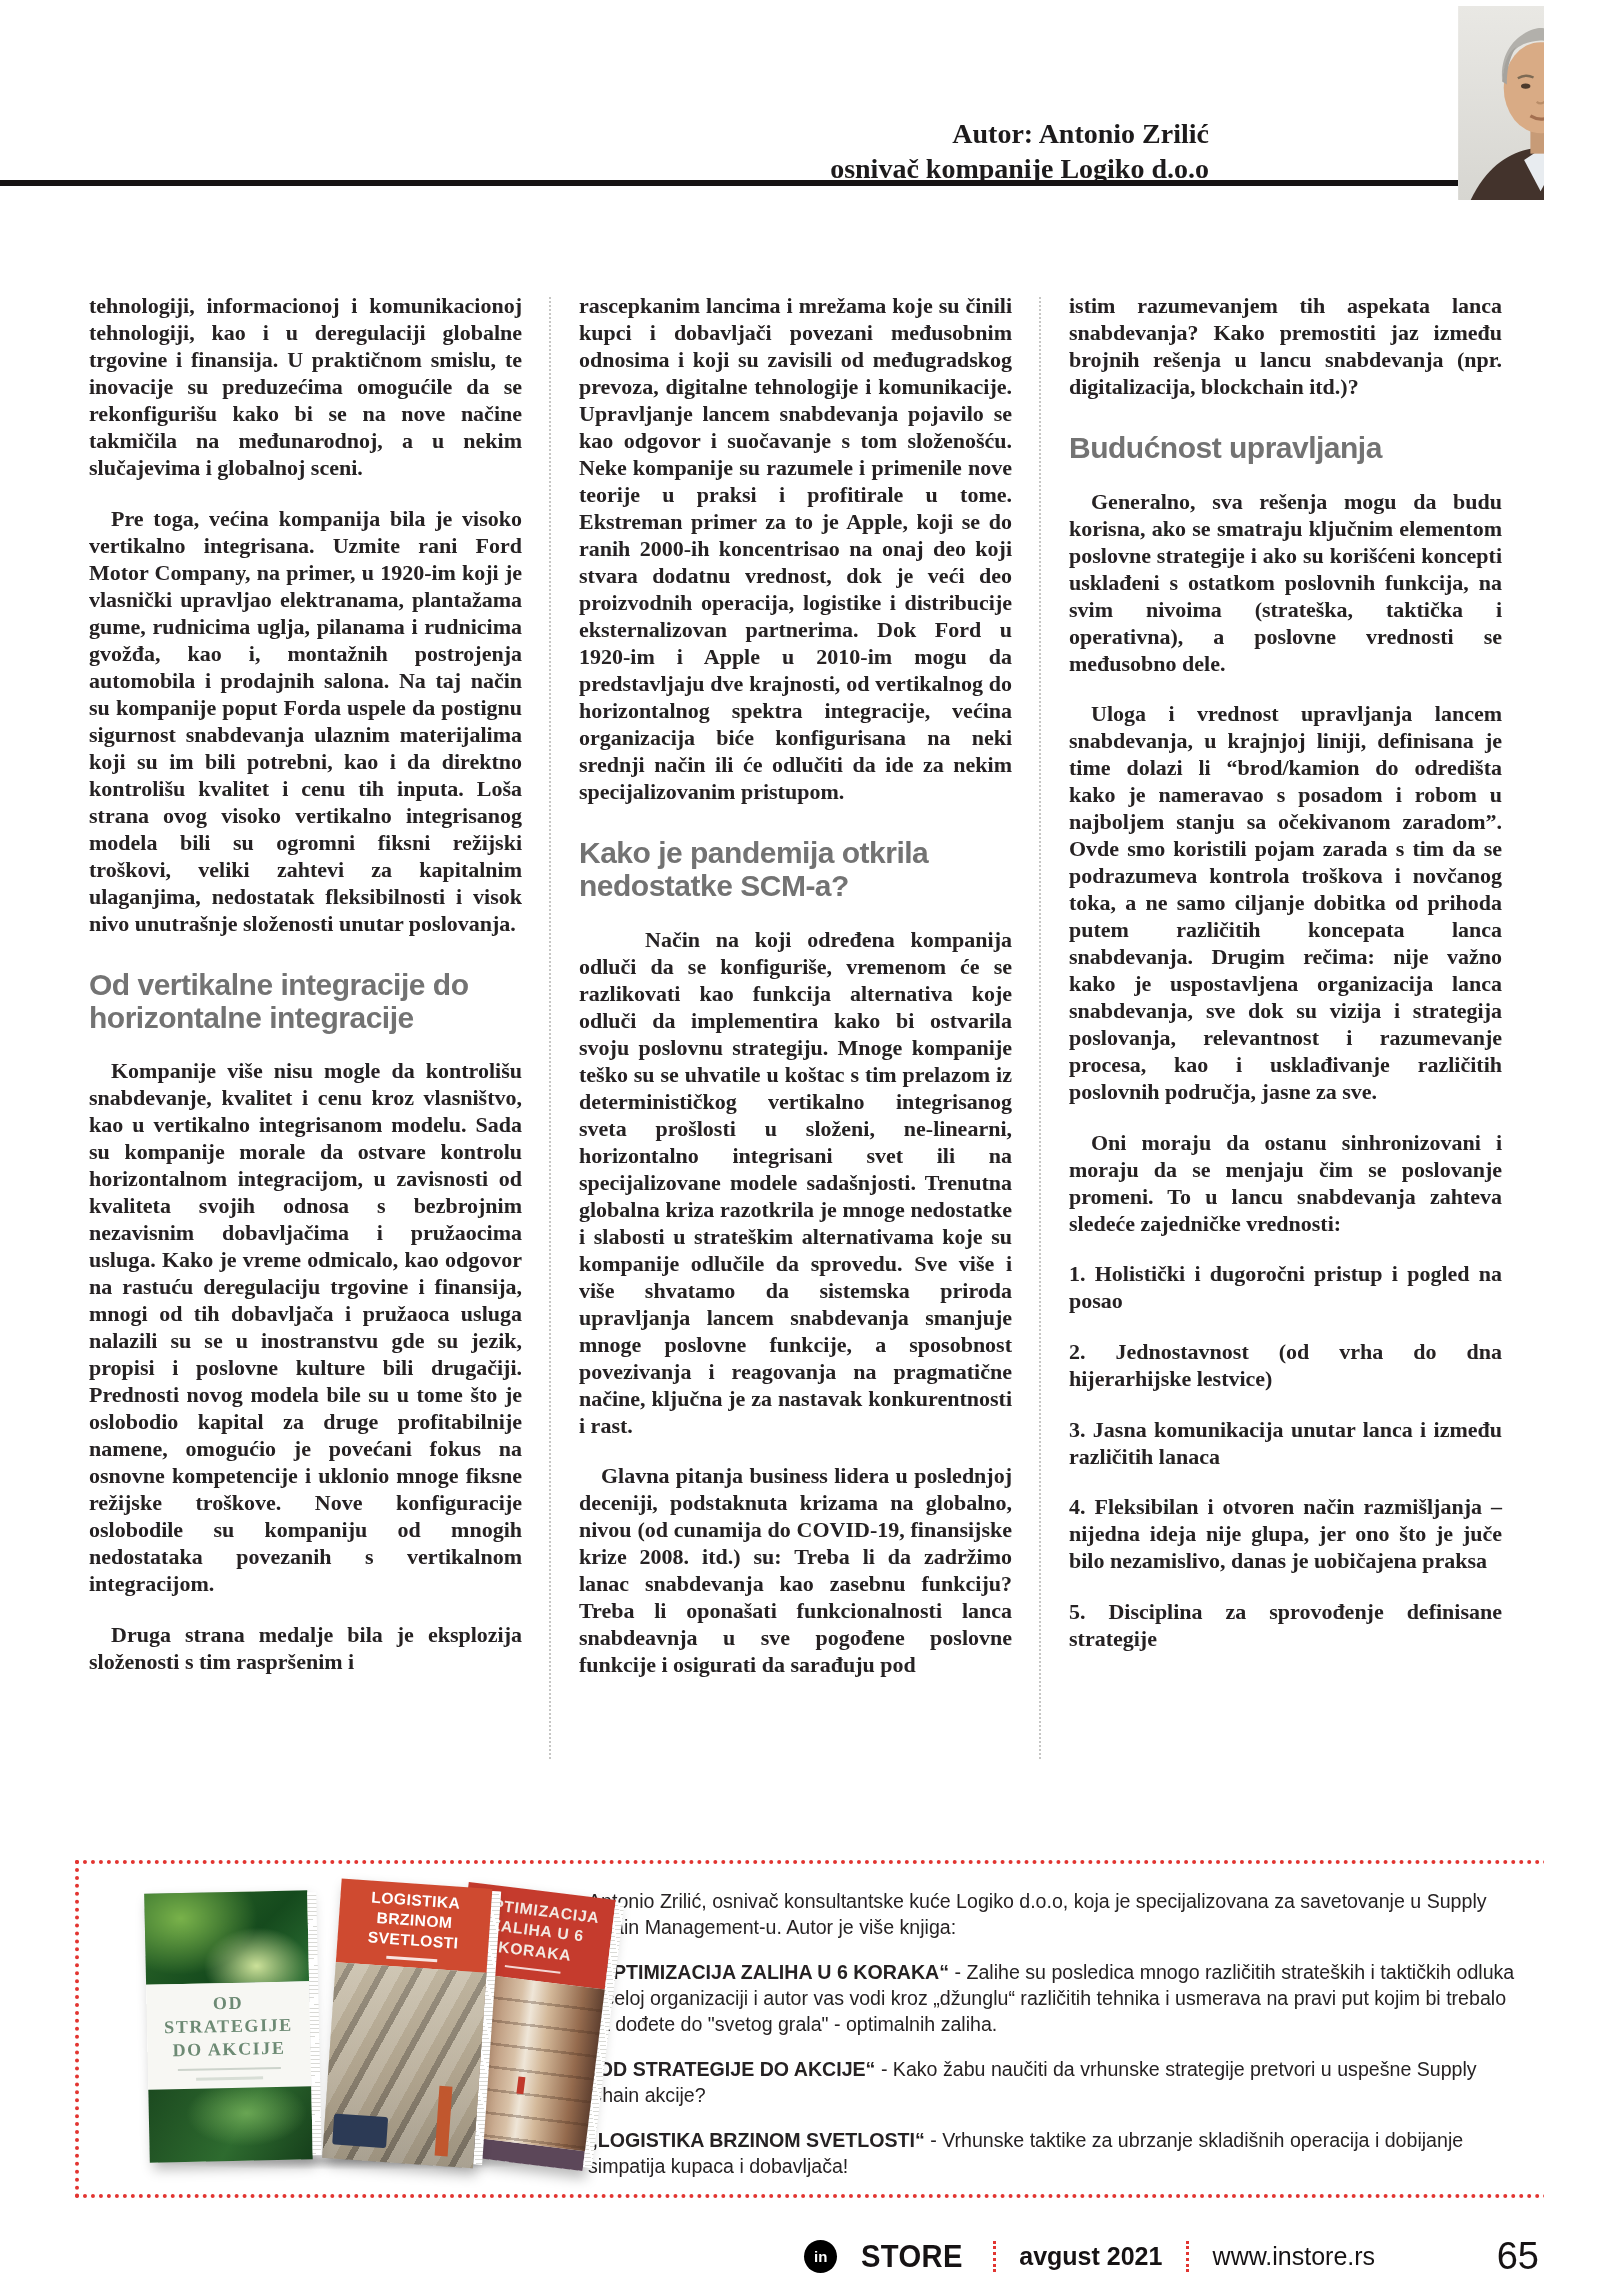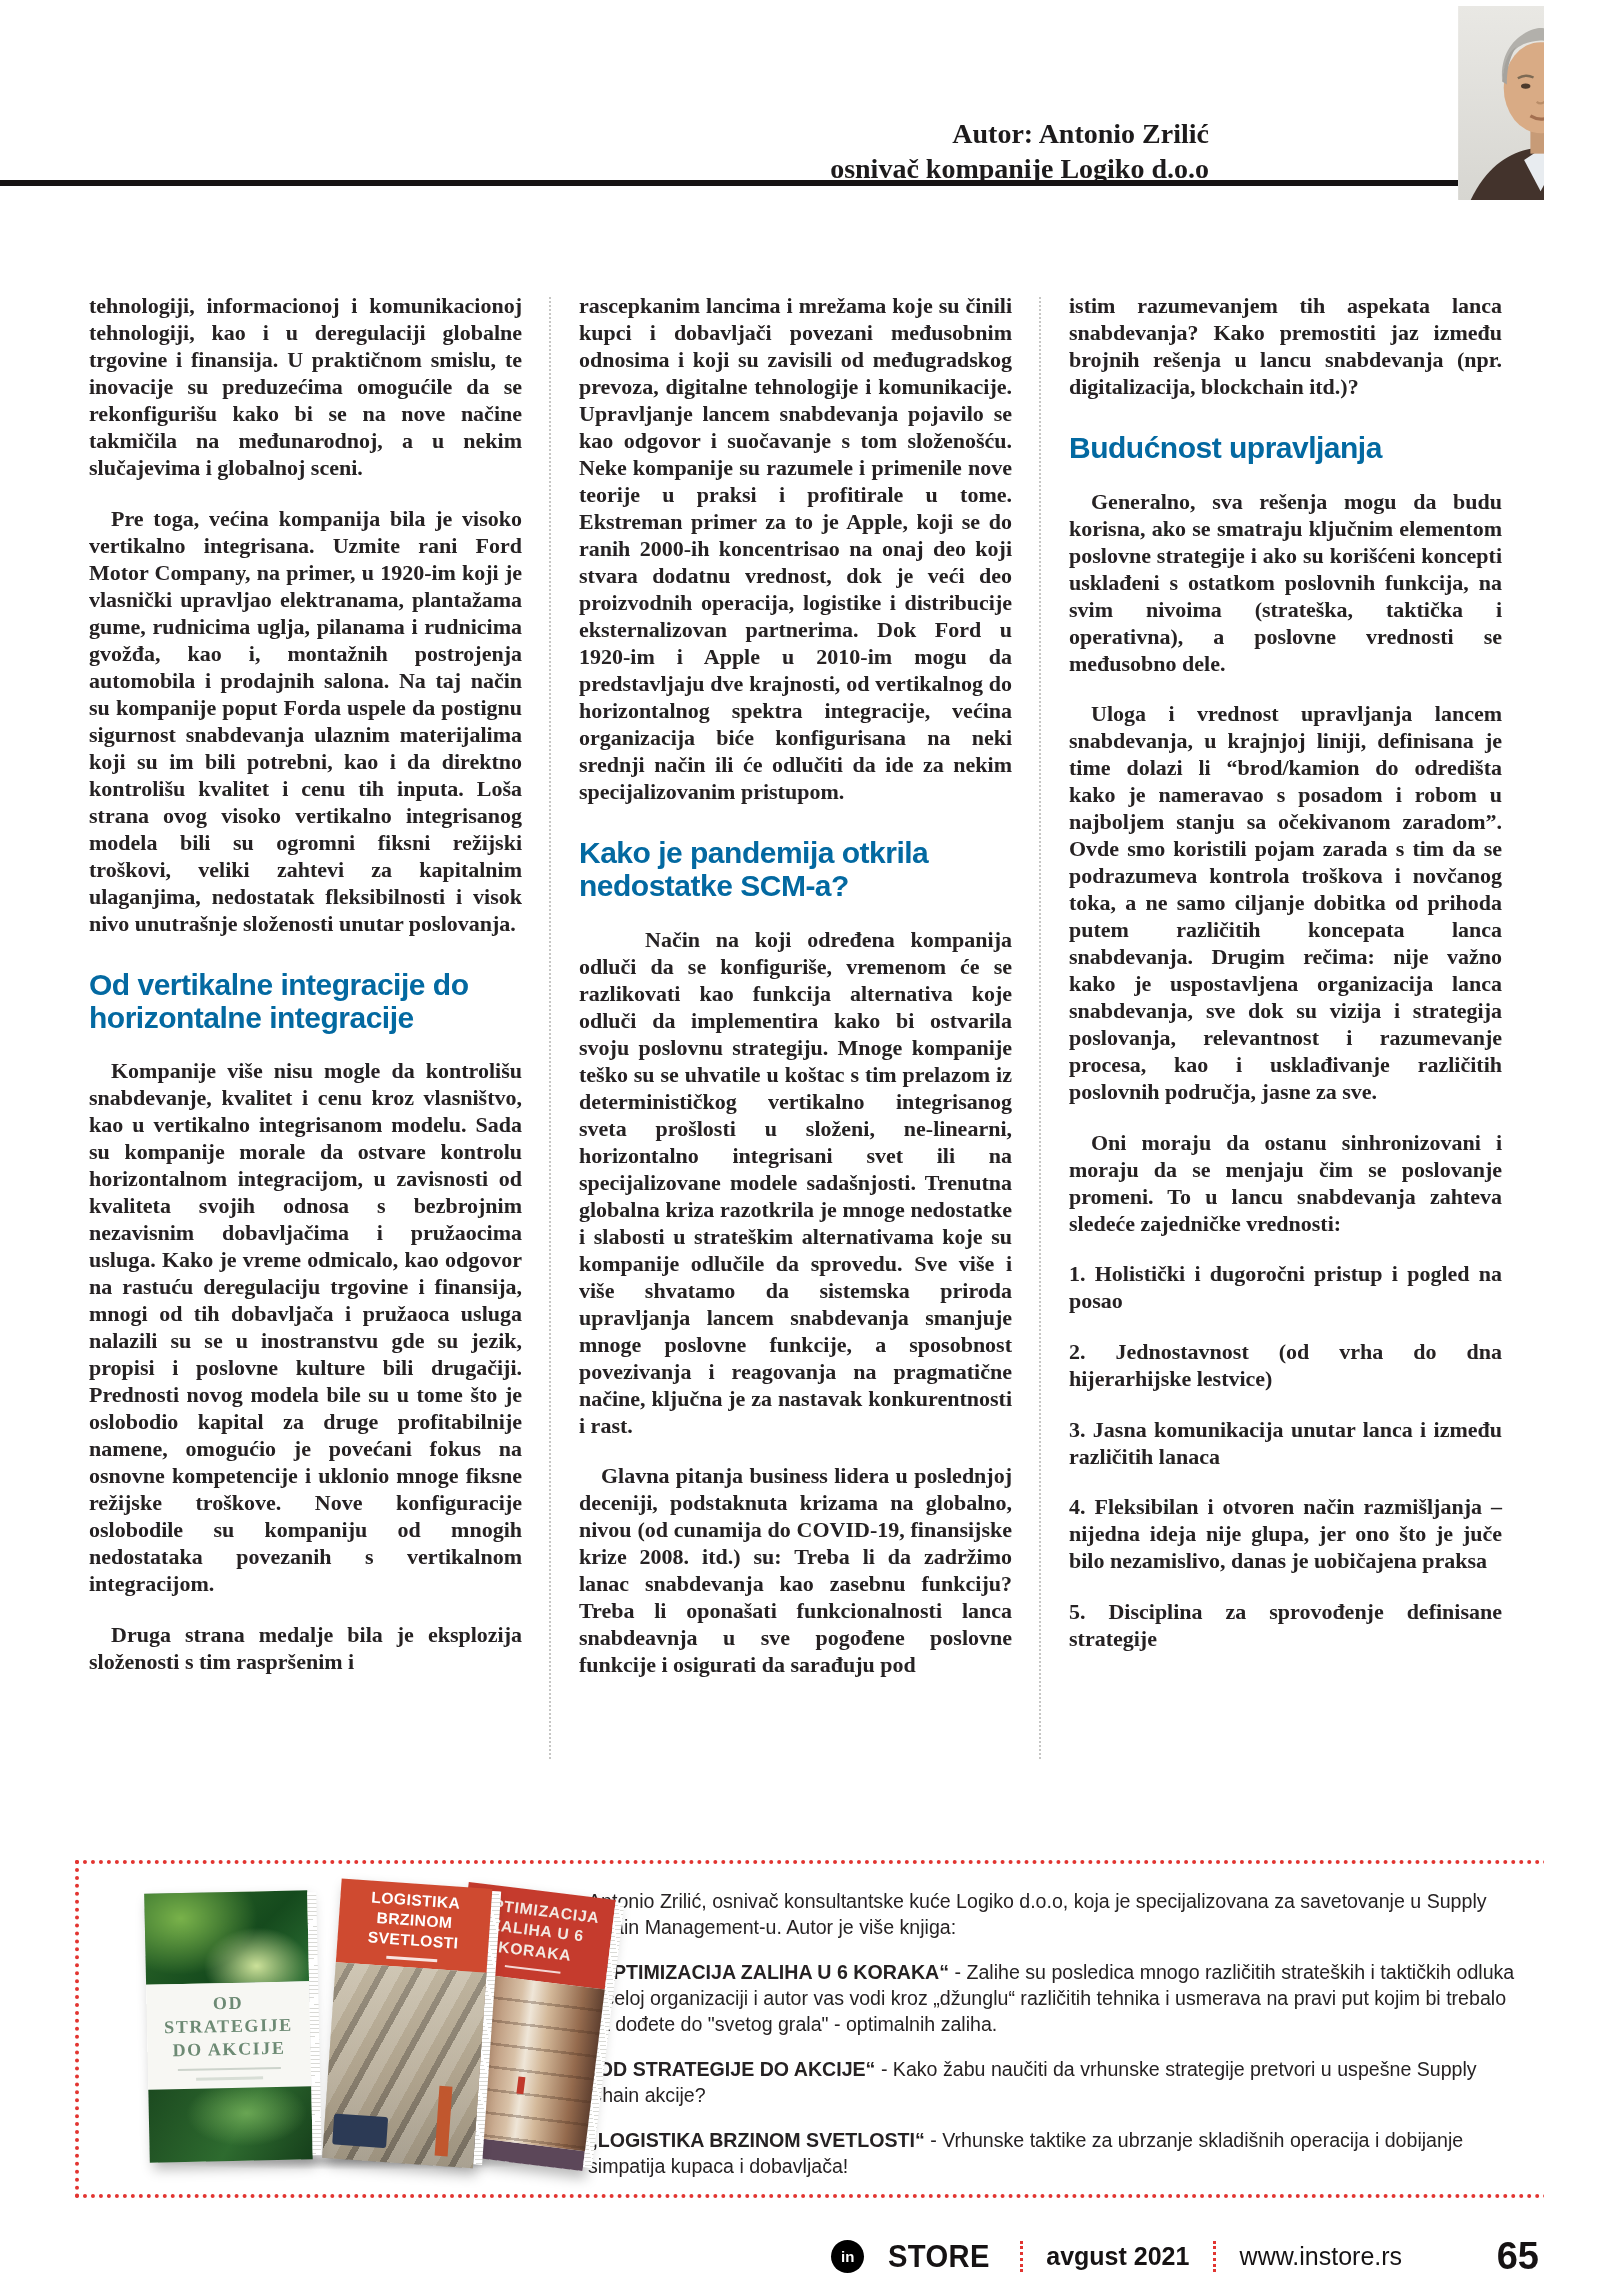--- a/index.html
+++ b/index.html
@@ -16,21 +16,21 @@
   
   #columns{position:absolute;left:89px;top:292px;width:1414px;height:1496px;
     display:flex;gap:57px;overflow:hidden;}
   .col{width:433px;flex:0 0 433px;}
   .col-sep{position:absolute;top:297px;height:1462px;width:0;border-left:2.4px dotted #c6c6c4;}
   #sep-1{left:549px;} #sep-2{left:1039px;}
 
   .blk{font-size:22px;line-height:27px;text-align:justify;color:#262223;font-weight:bold;}
   .blk + .blk{margin-top:23.6px;}
   .blk.h{font-family:"Liberation Sans",sans-serif;font-weight:700;font-size:30px;line-height:33px;
-         letter-spacing:-0.5px;text-align:left;color:#0369a1;margin-top:31px;margin-bottom:22px;}
+         letter-spacing:-0.5px;text-align:left;color:#737373;margin-top:31px;margin-bottom:22px;}
   .blk.pb{font-weight:700;}
   .blk.ind1{text-indent:22px;}
   .blk.ind2{text-indent:66px;}
 
   
   #info-box{position:absolute;left:75px;top:1860px;width:1474px;height:338px;
     border:4.7px dotted #e23531;box-sizing:border-box;}
   #books{position:absolute;left:43px;top:14px;width:471px;height:294px;}
   .bshadow{position:absolute;left:23.6px;bottom:1.6px;width:424px;height:19px;
     background:radial-gradient(closest-side,rgba(0,0,0,.25),rgba(0,0,0,0));}
@@ -86,21 +86,21 @@
   #footer{position:absolute;left:0;top:2235px;width:1623px;height:50px;}
   #footer-inner{position:absolute;right:84px;top:0;display:flex;align-items:center;gap:23.6px;
     font-family:"Liberation Sans",sans-serif;color:#161314;}
   .logo-circle{width:33px;height:33px;border-radius:50%;background:#000000;color:#ffffff;
     display:flex;align-items:center;justify-content:center;font-weight:700;font-size:15px;
     font-family:"Liberation Sans",sans-serif;}
   .brand{font-weight:700;font-size:31px;letter-spacing:0.4px;transform:scaleX(.94);transform-origin:left center;}
   .fsep{height:31px;width:0;border-left:3.1px dotted #e23531;}
   .fdate{font-weight:700;font-size:25px;}
   .fsite{font-weight:400;font-size:25px;}
-  .fpage{font-weight:700;font-size:38px;margin-left:71px;}
+  .fpage{font-weight:400;font-size:38px;margin-left:98px;}
 </style>
 </head>
 <body>
 
 <div id="page">
 
   <div id="author-credit">
     <div>Autor: Antonio Zrilić</div>
     <div>osnivač kompanije Logiko d.o.o</div>
   </div>

